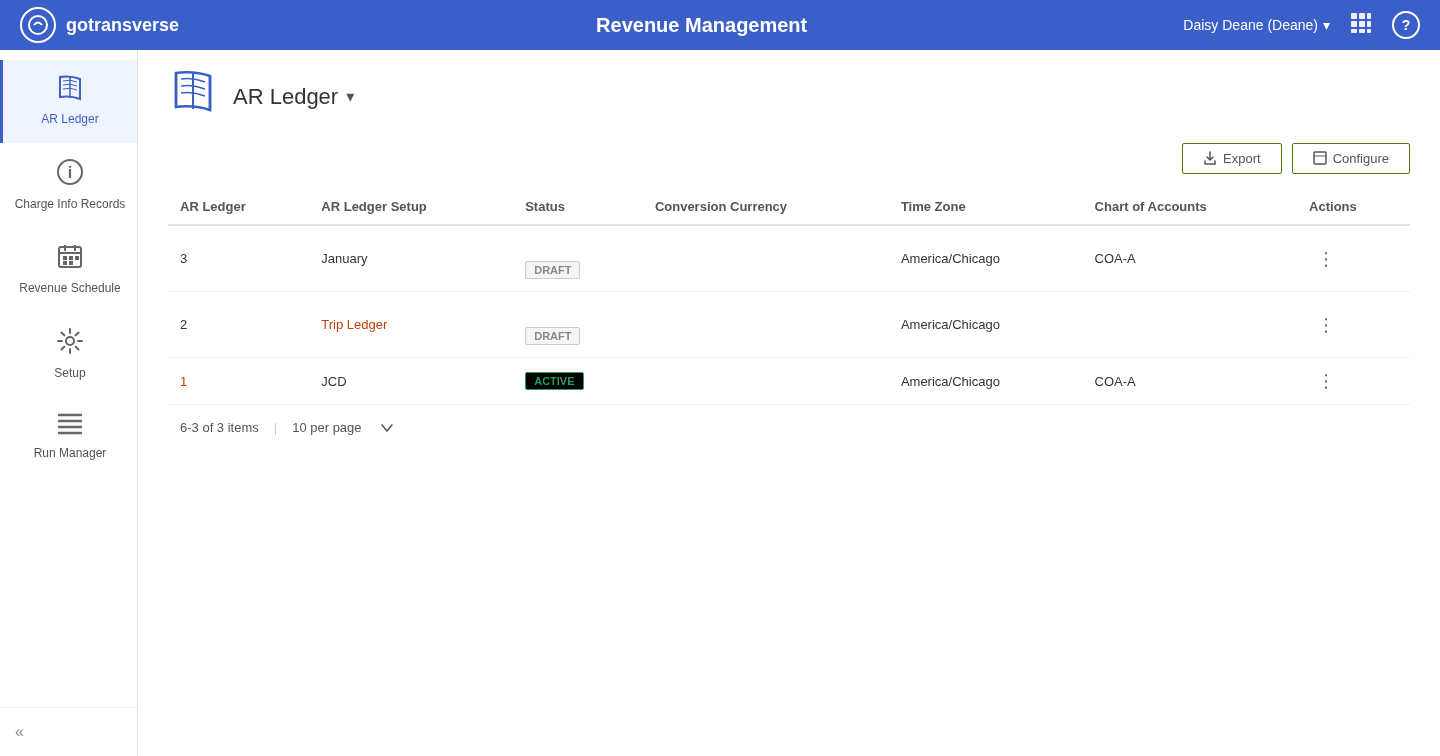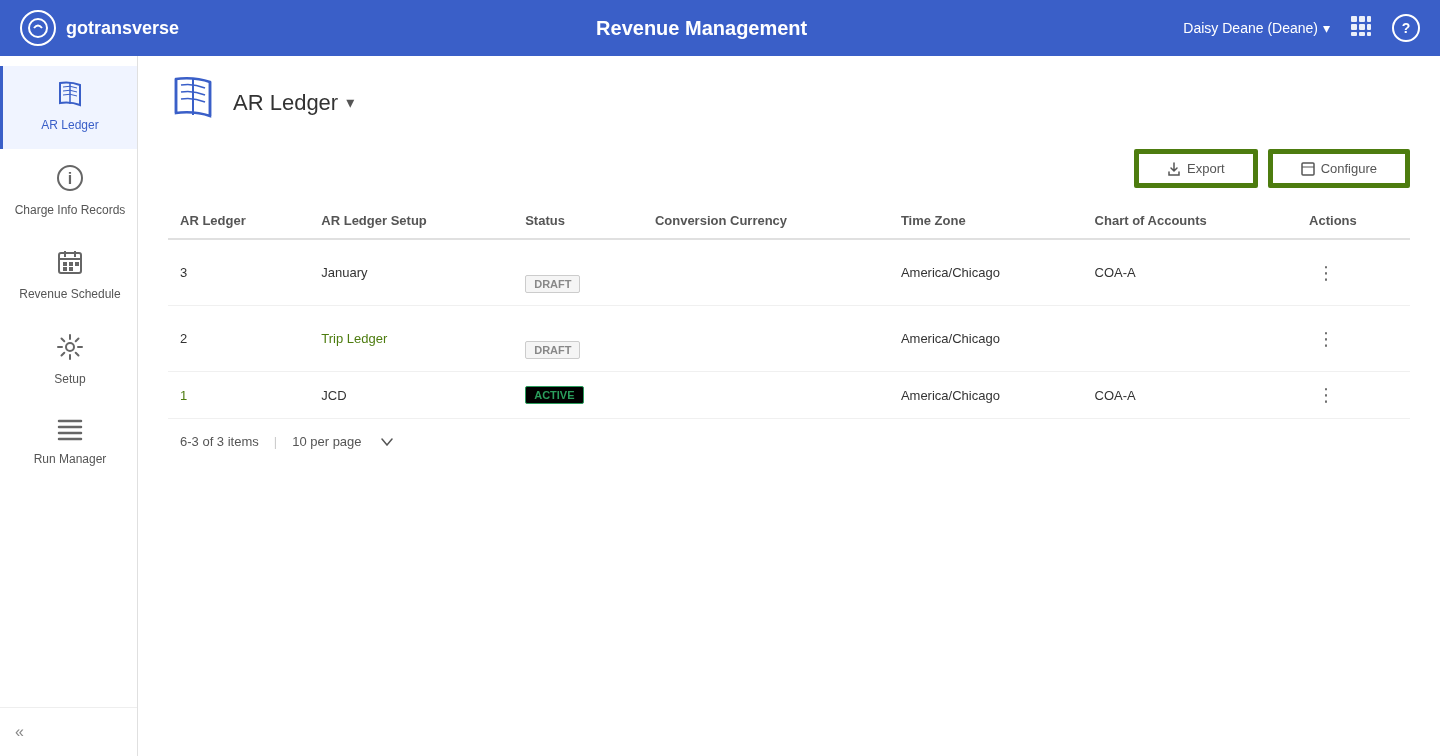--- a/index.html
+++ b/index.html
@@ -2,21 +2,21 @@
 <html><head>
   <meta charset="utf-8">
   <style>
     * { box-sizing: border-box; margin: 0; padding: 0; }
     body { font-family: Arial, sans-serif; font-size: 14px; background: #f5f5f5; display: flex; flex-direction: column; height: 756px; overflow: hidden; }
 
     
     .header {
       background: #3a5fc8;
       color: white;
-      height: 56px;
+      height: 50px;
       display: flex;
       align-items: center;
       padding: 0 20px;
       position: relative;
       z-index: 10;
       flex-shrink: 0;
     }
     .header-logo {
       display: flex;
       align-items: center;
@@ -161,24 +161,23 @@
 
     
     .toolbar {
       display: flex;
       justify-content: flex-end;
       gap: 10px;
       margin-bottom: 15px;
     }
     .toolbar-btn {
       display: flex;
-      align-items: center;
       gap: 6px;
-      padding: 7px 28px;
-      border: 5px solid #4d7c0f;
+      padding: 7px 20px;
+      border: 1px solid #4d7c0f;
       background: white;
       cursor: pointer;
       font-size: 13px;
       color: #555;
       border-radius: 2px;
     }
 
     
     .data-table {
       width: 100%;
@@ -213,21 +212,21 @@
       border-color: #ccc;
       background: #f5f5f5;
       margin-top: 23px;
     }
     .status-active {
       color: #2a9d5c;
       border-color: #2a9d5c;
       background: #000000;
     }
     .link-text {
-      color: #4d7c0f;
+      color: #c2410c;
       cursor: pointer;
       text-decoration: none;
     }
     .action-menu {
       cursor: pointer;
       color: #666;
       font-size: 18px;
       padding: 4px 8px;
       border-radius: 3px;
     }

